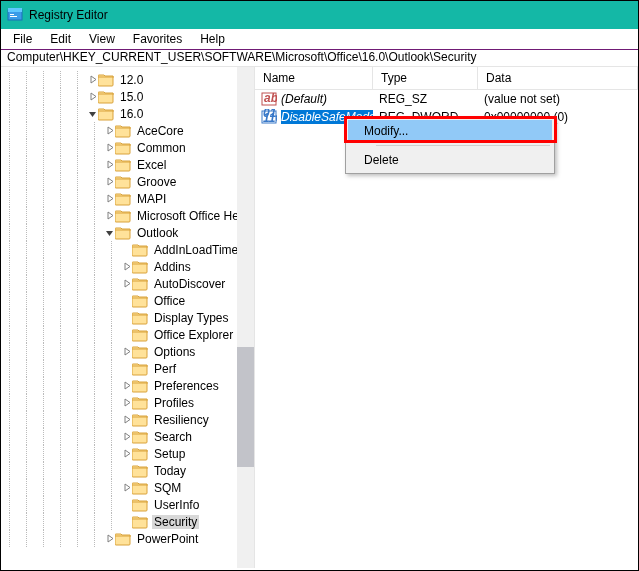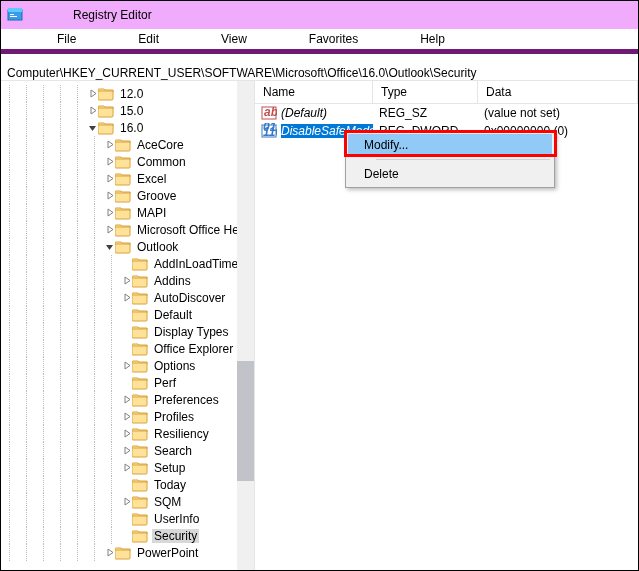--- a/index.html
+++ b/index.html
@@ -1,22 +1,22 @@
 <!DOCTYPE html>
 <html><head>
 <meta charset="utf-8">
 <style>
 * { box-sizing: border-box; margin: 0; padding: 0; font-family: "Segoe UI", Tahoma, sans-serif; font-size: 12px; }
 body { background: #fff; width: 639px; height: 571px; overflow: hidden; border: 1px solid #000; position: relative; }
-.titlebar { height: 28px; display: flex; align-items: center; padding-left: 6px; background: #f0abfc; gap: 44px; }
+.titlebar { height: 28px; display: flex; align-items: center; padding-left: 6px; background: #14b8a6; }
 .titlebar .app-icon { width: 16px; height: 16px; margin-right: 6px; }
 .titlebar .title { font-size: 12px; }
 .menubar { height: 20px; display: flex; align-items: center; padding-left: 4px; gap: 2px; }
-.menubar span { padding: 2px 8px; margin-left: 44px; }
-.pathbar { height: 32px; border-top: 5px solid #701a75; border-bottom: 1px solid #e5e5e5; display: flex; align-items: flex-end; padding-left: 6px; font-size: 12px; white-space: nowrap; overflow: hidden; }
+.menubar span { padding: 2px 8px; }
+.pathbar { height: 18px; border-top: 1px solid #701a75; border-bottom: 1px solid #e5e5e5; display: flex; align-items: flex-start; padding-left: 6px; font-size: 12px; white-space: nowrap; overflow: hidden; }
 .content { display: flex; height: calc(100% - 68px); }
 .tree { width: 254px; overflow: hidden; position: relative; border-right: 1px solid #e5e5e5; }
 .tree-inner { padding-top: 4px; }
 .tree-row { display: flex; align-items: center; height: 17px; white-space: nowrap; }
 .tree-row .spacer { display:inline-block; height:100%; border-left: 1px dotted #bbb; margin-left: 8px; width: 9px; flex-shrink:0;}
 .tree-row .twist { width: 12px; height: 12px; display:inline-flex; align-items:center; justify-content:center; flex-shrink:0; color:#555;}
 .tree-row .twist svg { width:9px; height:9px; }
 .tree-row .folder { width:16px; height:14px; margin-right:4px; flex-shrink:0;}
 .tree-row .label { padding: 0 2px; }
 .tree-row.selected .label { background:#d8d8d8; }
@@ -305,21 +305,21 @@
           <span class="spacer"></span>
           <span class="spacer"></span>
           <span class="spacer"></span>
           <span class="spacer"></span>
           <span class="spacer"></span>
           <span class="twist"></span>
           <span class="folder"><svg viewBox="0 0 16 14">
               <path d="M1 2h5l1 1h8v9a1 1 0 0 1-1 1H1a1 1 0 0 1-1-1V3a1 1 0 0 1 1-1z" fill="#ffe29a" stroke="#d9a23a"></path>
               <path d="M0 4h16" stroke="#d9a23a" fill="none"></path>
             </svg></span>
-          <span class="label">Default</span>
+          <span class="label">Office</span>
         </div>
         <div class="tree-row">
           <span class="spacer"></span>
           <span class="spacer"></span>
           <span class="spacer"></span>
           <span class="spacer"></span>
           <span class="spacer"></span>
           <span class="spacer"></span>
           <span class="spacer"></span>
           <span class="twist"></span>

